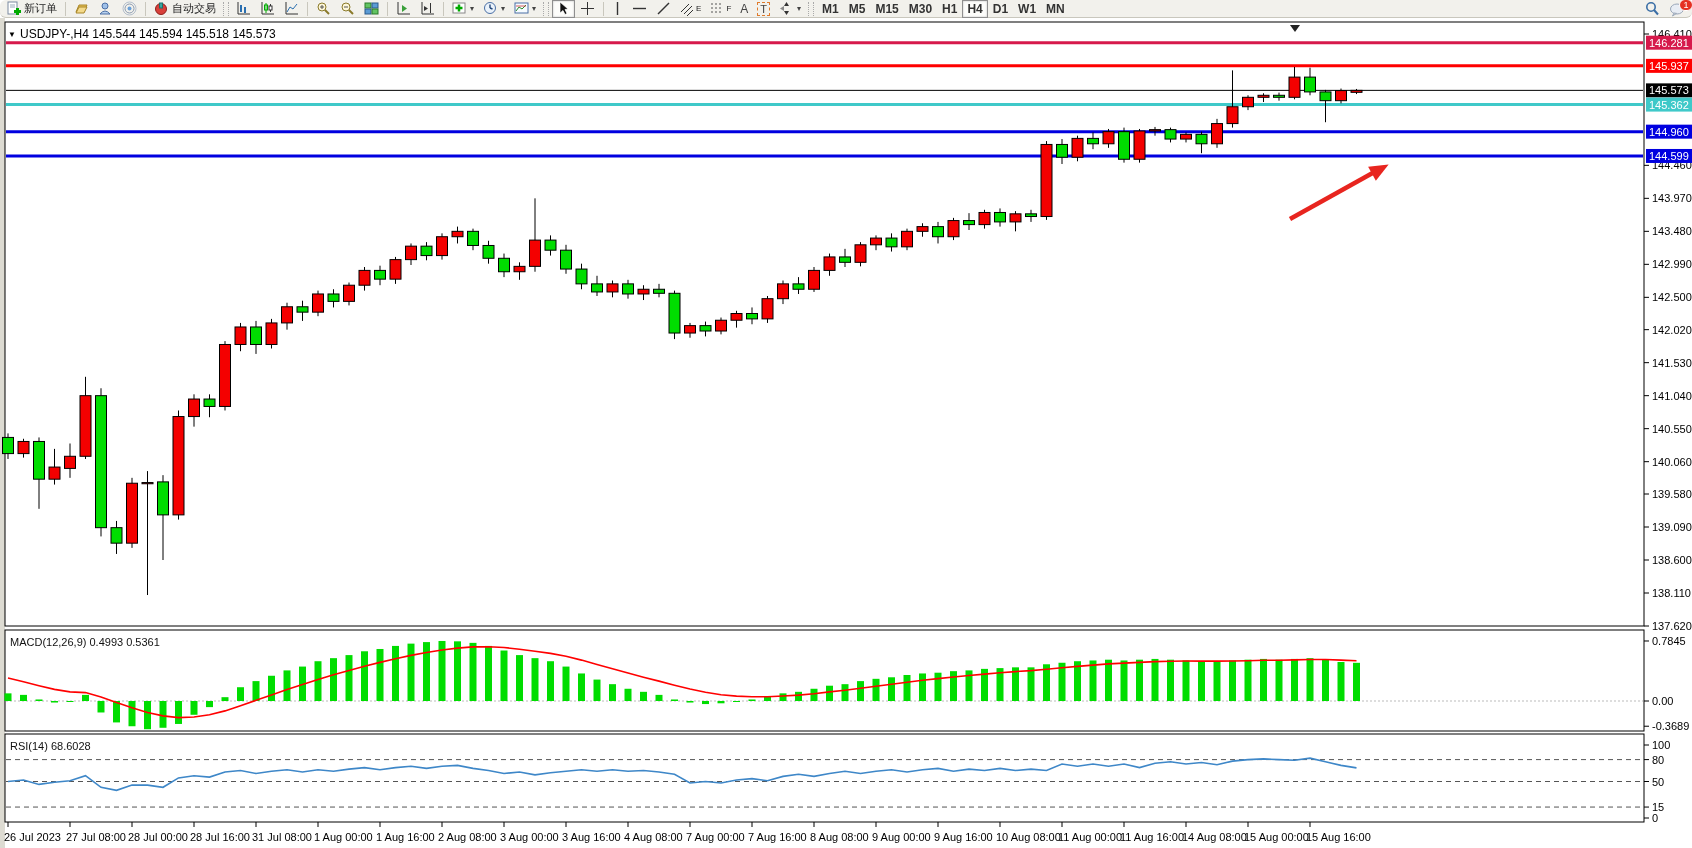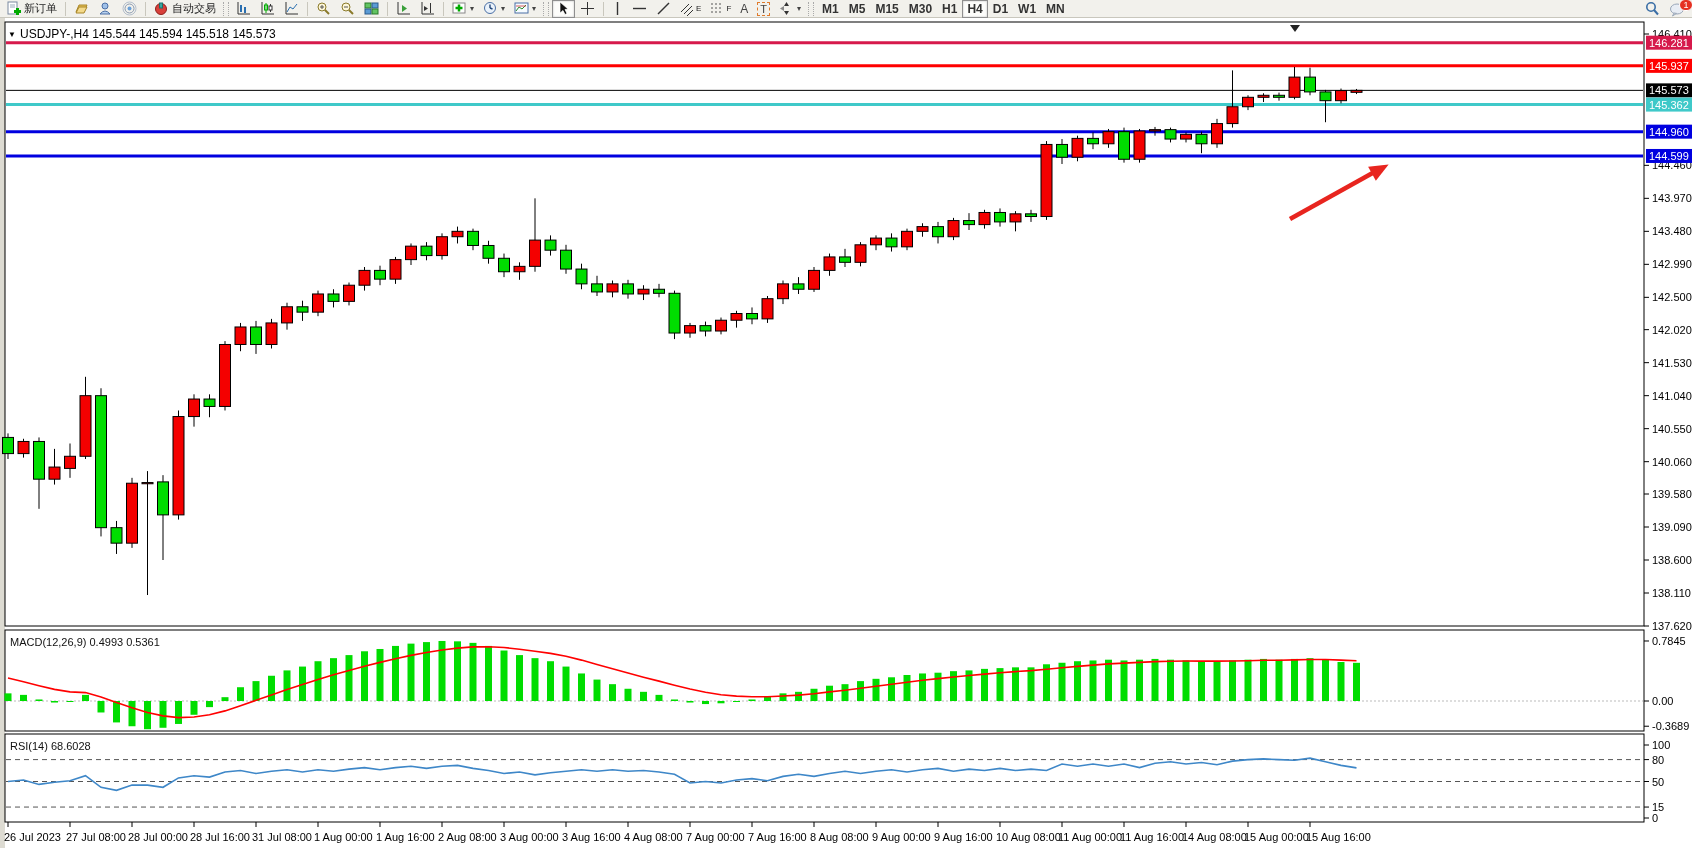--- a/index.html
+++ b/index.html
@@ -1,19 +1,19 @@
 <!DOCTYPE html>
 <html><head>
 <meta charset="utf-8">
 <style>
   html,body{margin:0;padding:0;background:#fff;font-family:"Liberation Sans",sans-serif;}
   #app{position:relative;width:1692px;height:848px;overflow:hidden;background:#fff;}
   
   #toolbar{position:absolute;top:0;left:0;width:1692px;height:18px;background:#f2f1ec;
-    border-bottom:1px solid #c9c7bd;display:flex;align-items:center;gap:1px;padding:0 2px;box-sizing:border-box;z-index:5;}
+    border-bottom:1px solid #c9c7bd;display:flex;align-items:center;gap:1px;padding:0 2px;box-sizing:border-box;z-index:5;border-radius:6px;}
   .tb-btn{display:inline-flex;align-items:center;gap:3px;height:16px;padding:0 3px;border:1px solid transparent;
     font-size:11px;color:#222;cursor:default;white-space:nowrap;}
   .tb-btn.active{background:#fdfdfb;border:1px solid #8f8f8f;box-shadow:inset 0 0 2px #bbb;}
   .tb-sep{width:1px;height:14px;background:#c9c7bd;margin:0 3px;flex:0 0 auto;}
   .tb-handle{width:4px;height:14px;margin:0 2px;border-left:1px dotted #aaa;border-right:1px dotted #aaa;flex:0 0 auto;}
   .tb-spacer{flex:1 1 auto;}
   .tf-btn{font-size:12px;font-weight:bold;color:#333;padding:0 4px;}
   .caret{font-size:8px;color:#444;}
   .icon{display:inline-block;line-height:0;}
   

